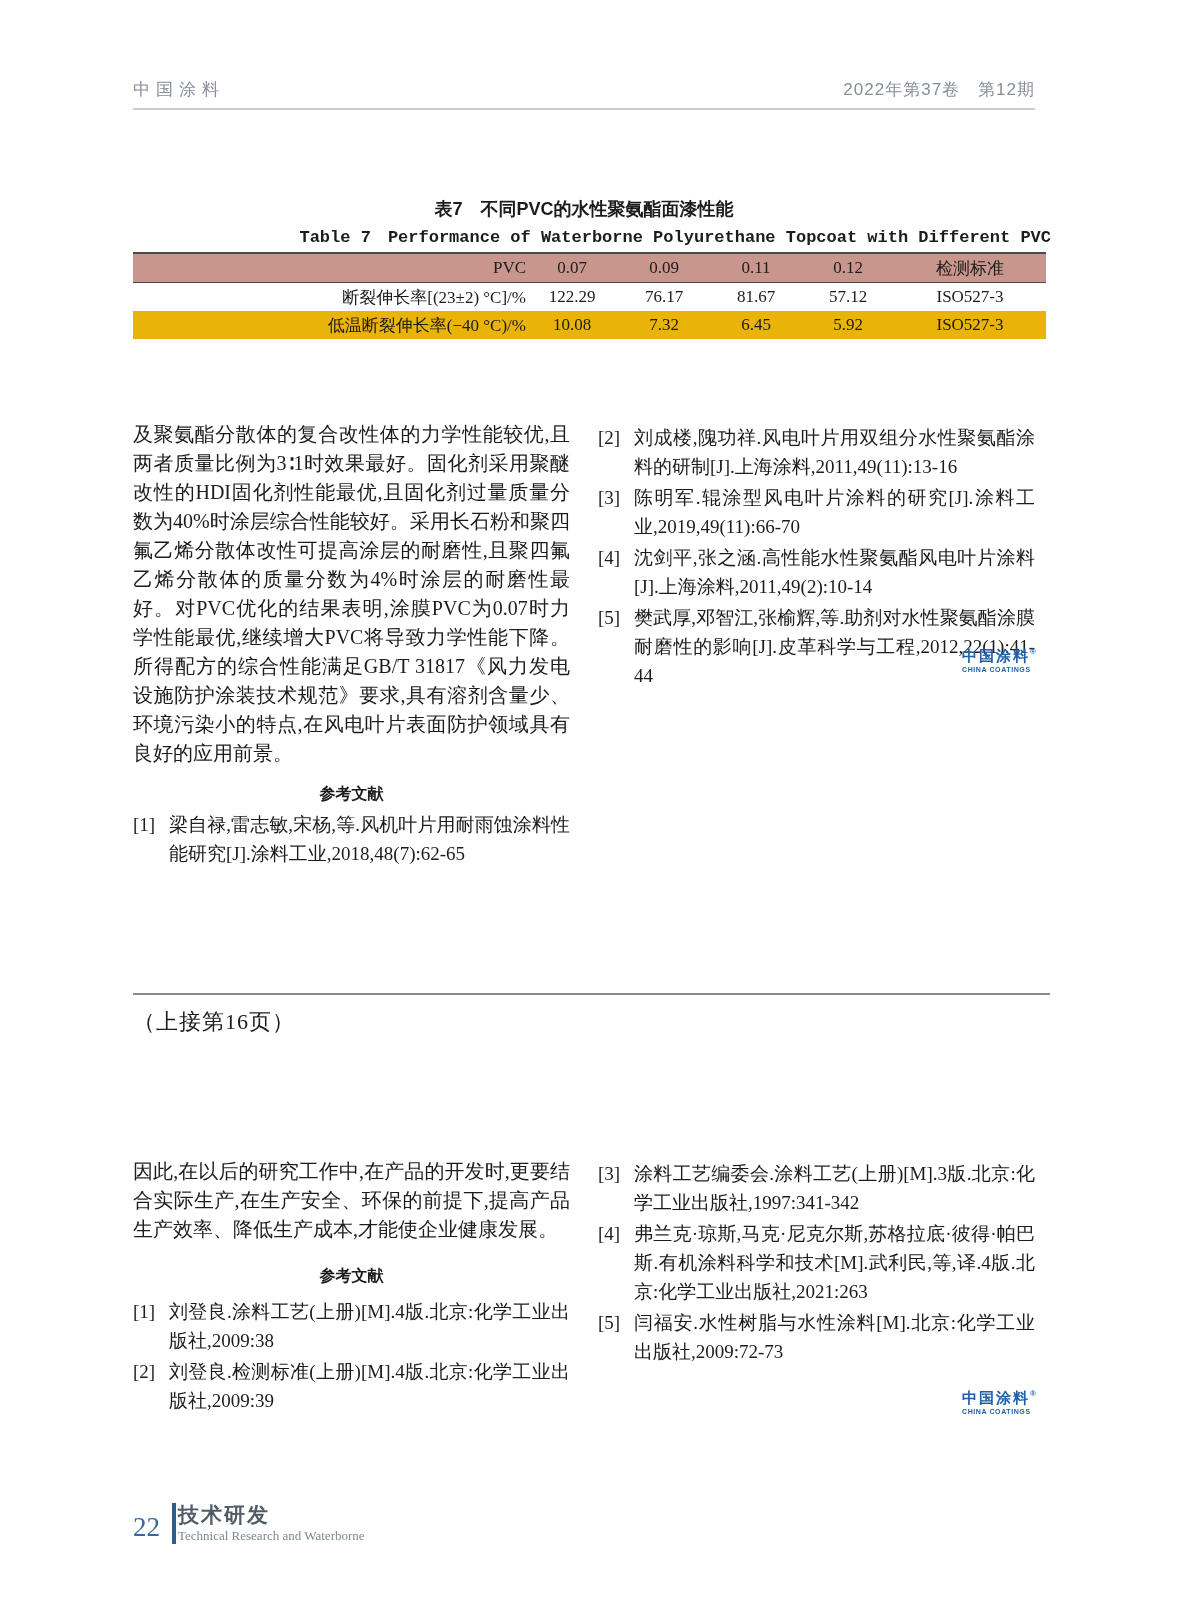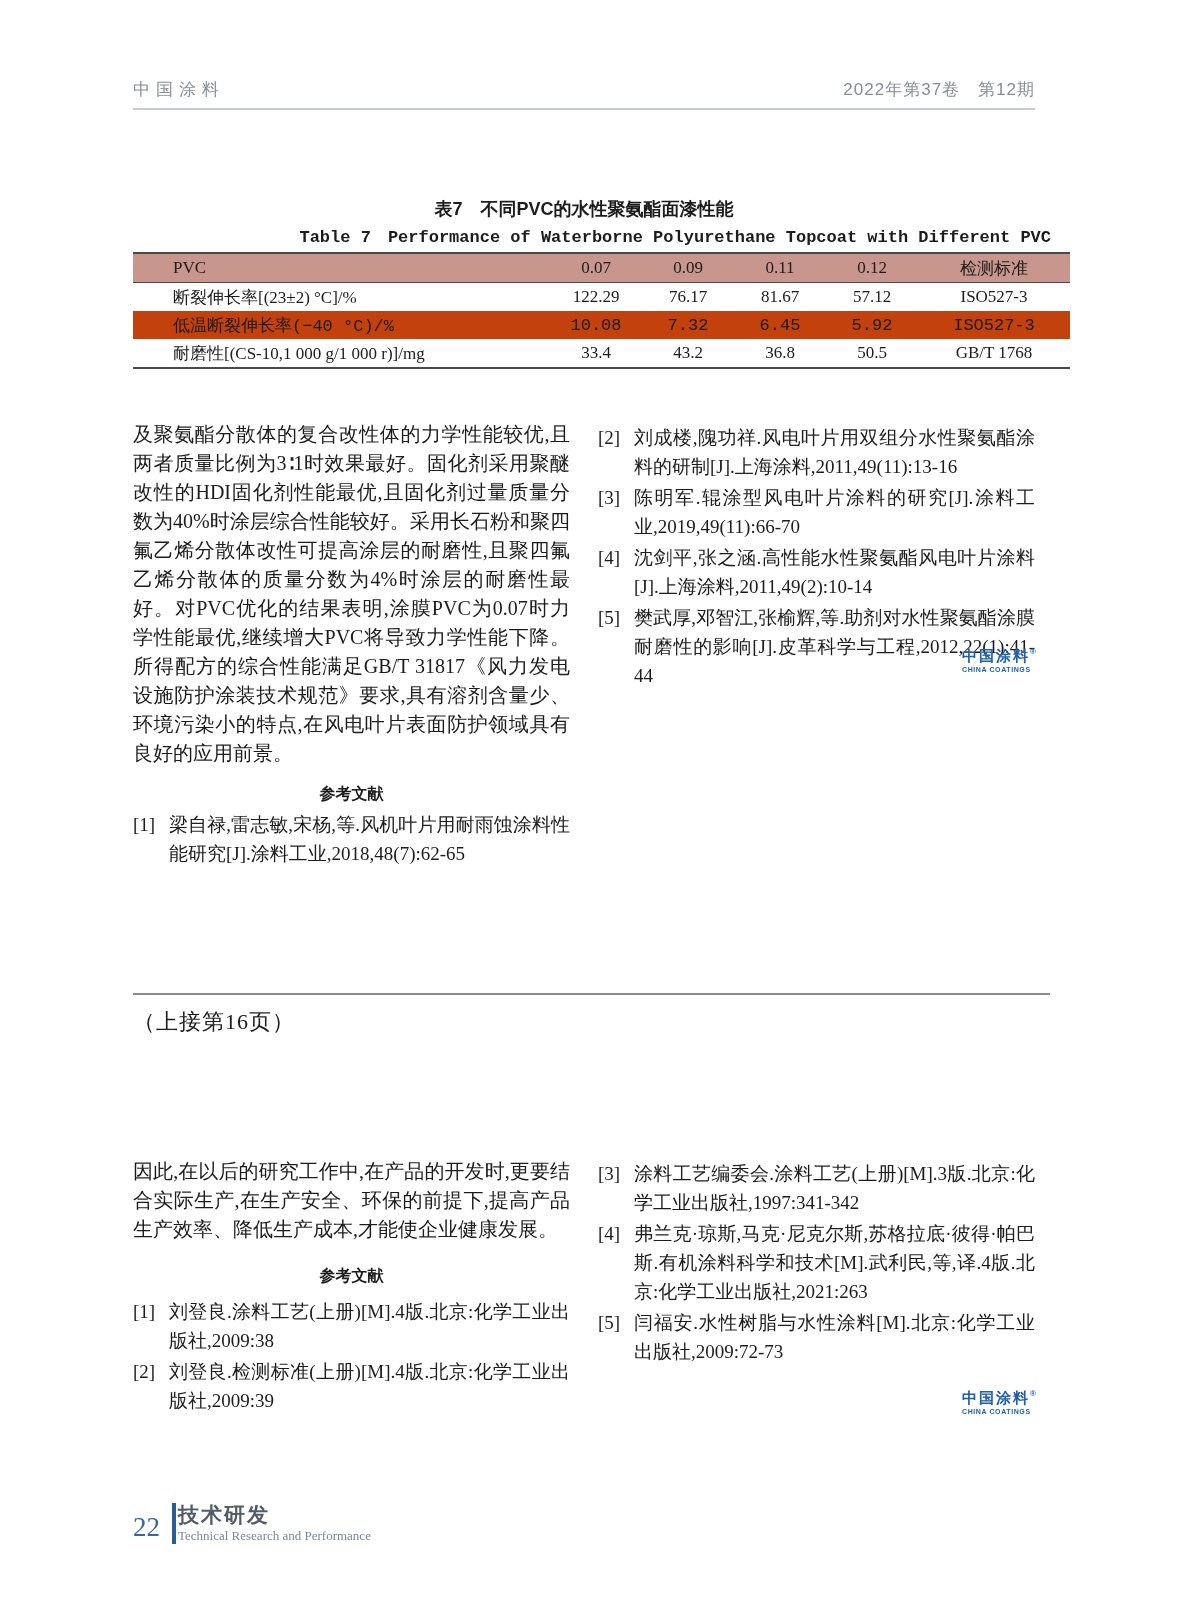--- a/index.html
+++ b/index.html
@@ -28,25 +28,25 @@
     position:absolute; top:225px; left:149px; width:902px; text-align:right;
     font-size:17px; font-weight:bold; font-family:Liberation Mono, monospace;
   }
 
   
   .perf-table {
     position:absolute; top:252px; left:133px; width:897px;
     border-collapse:collapse; font-size:17px; table-layout:fixed;
   }
   .perf-table td { height:28px; padding:0; vertical-align:middle; }
-  .perf-table .c0 { width:377px; text-align:left; padding-left:40px; }
+  .perf-table .c0 { width:377px; text-align:right; padding-left:16px; }
   .perf-table .cv { width:92px; text-align:center; }
   .perf-table .c5 { width:152px; text-align:center; }
   .perf-table tr.head td { background:#c9968d; border-top:2px solid #4a4a4a; border-bottom:1px solid #4a4a4a; }
-  .perf-table tr.shaded td { background:#c2410c;font-family:Liberation Mono, monospace; }
+  .perf-table tr.shaded td { background:#eab308; }
   .perf-table tr.last td { border-bottom:2px solid #4a4a4a; }
 
   
   .col { position:absolute; width:437px; }
   .col-l { left:133px; }
   .col-r { left:598px; }
   .s1 { top:420px; }
   .s1r { top:423px; }
   .s2 { top:1157px; }
   .s2r { top:1159px; }
@@ -122,28 +122,20 @@
         <td class="c5">ISO527-3</td>
       </tr>
       <tr class="shaded">
         <td class="c0">低温断裂伸长率(−40 °C)/%</td>
         <td class="cv">10.08</td>
         <td class="cv">7.32</td>
         <td class="cv">6.45</td>
         <td class="cv">5.92</td>
         <td class="c5">ISO527-3</td>
       </tr>
-      <tr class="last">
-        <td class="c0">耐磨性[(CS-10,1 000 g/1 000 r)]/mg</td>
-        <td class="cv">33.4</td>
-        <td class="cv">43.2</td>
-        <td class="cv">36.8</td>
-        <td class="cv">50.5</td>
-        <td class="c5">GB/T 1768</td>
-      </tr>
     </tbody>
   </table>
 
   <div class="col col-l s1">
     <div class="body-text">及聚氨酯分散体的复合改性体的力学性能较优,且两者质量比例为3∶1时效果最好。固化剂采用聚醚改性的HDI固化剂性能最优,且固化剂过量质量分数为40%时涂层综合性能较好。采用长石粉和聚四氟乙烯分散体改性可提高涂层的耐磨性,且聚四氟乙烯分散体的质量分数为4%时涂层的耐磨性最好。对PVC优化的结果表明,涂膜PVC为0.07时力学性能最优,继续增大PVC将导致力学性能下降。所得配方的综合性能满足GB/T 31817《风力发电设施防护涂装技术规范》要求,具有溶剂含量少、环境污染小的特点,在风电叶片表面防护领域具有良好的应用前景。</div>
     <div class="ref-heading">参考文献</div>
     <div class="ref-list">
       <div class="ref-item">
         <span class="ref-num">[1]</span>
         <span class="ref-text">梁自禄,雷志敏,宋杨,等.风机叶片用耐雨蚀涂料性能研究[J].涂料工业,2018,48(7):62-65</span>
@@ -215,17 +207,17 @@
   <div class="logo logo-2">
     <div class="logo-zh"><span>中国涂料</span><span class="logo-mark">®</span></div>
     <div class="logo-en">CHINA COATINGS</div>
   </div>
 
   <div class="footer">
     <div class="page-num">22</div>
     <div class="footer-bar"></div>
     <div class="footer-text">
       <div class="footer-zh">技术研发</div>
-      <div class="footer-en">Technical Research and Performance</div>
+      <div class="footer-en">Technical Research and Waterborne</div>
     </div>
   </div>
 
 </div>
 
 </body></html>

